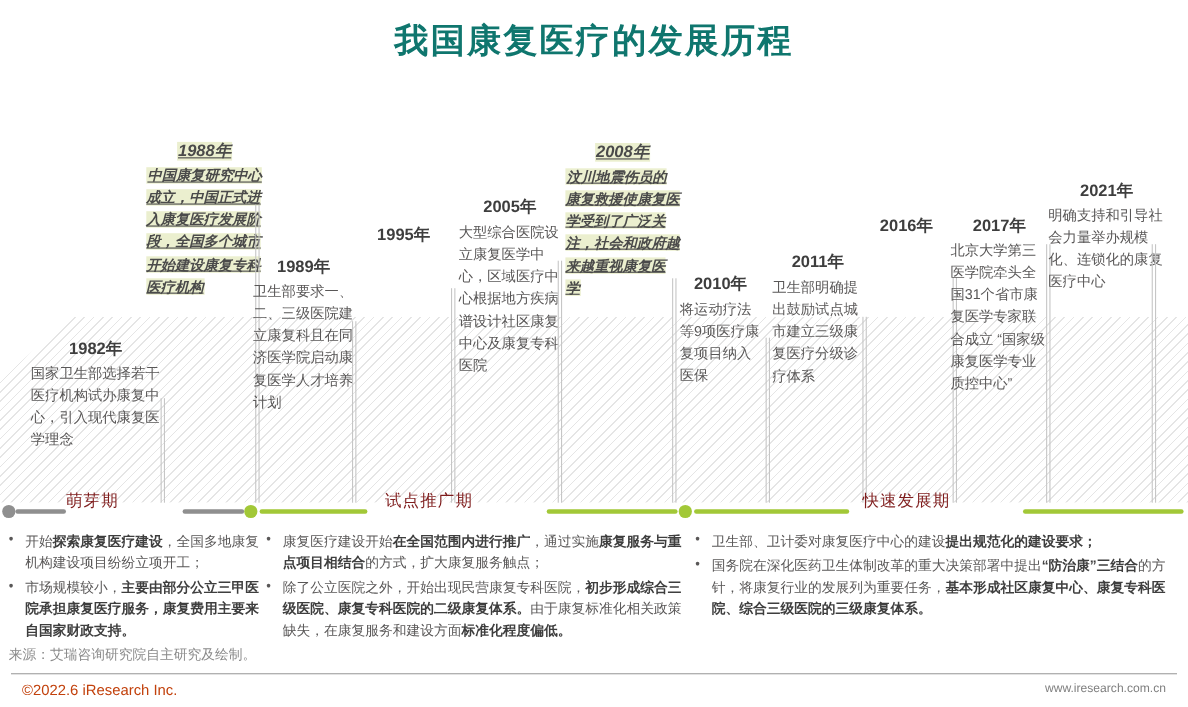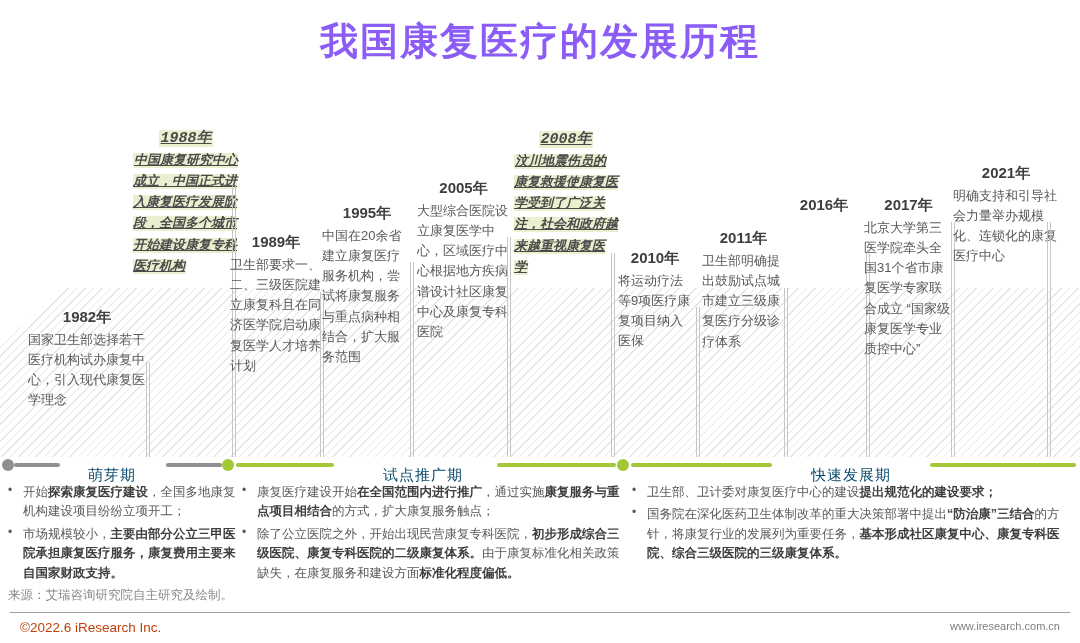--- a/index.html
+++ b/index.html
@@ -3,46 +3,46 @@
 <meta charset="utf-8">
 <style>
   html,body{margin:0;padding:0;background:#ffffff;}
   .stage{
     position:relative; width:1080px; height:643px; overflow:hidden;
     background:#ffffff;
     font-family:"Liberation Sans","DejaVu Sans",sans-serif;
   }
   .title{
     position:absolute; top:16px; left:0; width:100%; text-align:center;
-    font-size:38px; font-weight:bold; color:#8b5cf6; letter-spacing:2px;
+    font-size:31px; font-weight:bold; color:#0f766e; letter-spacing:2px;
   }
   
   .hatch{
     position:absolute; left:0; top:288px; width:1080px; height:169px;
     background:repeating-linear-gradient(135deg,#e5e5e5 0,#e5e5e5 1px,transparent 1px,transparent 6px);
     clip-path:polygon(0 34%,6% 0,100% 0,100% 100%,0 100%);
   }
   
   .evcol{position:absolute;}
   .evyear{font-weight:bold; font-size:15px; color:#3e3e3e; text-align:center; margin-bottom:3px;}
   .evbody{font-size:13px; line-height:1.55; color:#595757;}
   .hl .evyear span,.hl .evbody span{
     background:#ebefcf; font-style:italic; font-weight:bold;
-    text-decoration:underline; color:#4a4a4a; padding:0 1px;font-family:Liberation Mono, monospace;
+    text-decoration:underline; color:#4a4a4a; padding:0 1px;
   }
   .evline{
     position:absolute; width:4px; box-sizing:border-box;
     border-left:1px solid #c6c6c6; border-right:1px solid #c6c6c6;
   }
   
   .pdot{position:absolute; top:459px; width:12px; height:12px; border-radius:50%;}
   .pseg{position:absolute; top:463px; height:4px; border-radius:2px;}
   .graybg{background:#8f8f8f;}
   .greenbg{background:#a2c837;}
-  .plabel{position:absolute; top:466px; text-align:center; font-size:15px; color:#0c4a6e; letter-spacing:1px;}
+  .plabel{position:absolute; top:446px; font-size:15px; color:#7f1d1d; letter-spacing:1px;}
   
   .bullets{position:absolute;}
   .brow{display:flex; margin-bottom:3px;}
   .bmark{width:15px; flex:none; color:#595757; font-size:12px;}
   .btext{font-size:12.5px; line-height:1.55; color:#595757;}
   .btext .bb{font-weight:bold; color:#3e3e3e;}
   
   .source{position:absolute; left:8px; top:587px; font-size:12.5px; color:#8a8a8a;}
   .fline{position:absolute; left:10px; top:612px; width:1060px; border-top:1px solid #9e9e9e;}
   .fleft{position:absolute; left:20px; top:620px; font-size:13.5px; color:#c2410c;}
@@ -68,21 +68,20 @@
         <div class="evbody"><span>中国康复研究中心成立，中国正式进入康复医疗发展阶段，全国多个城市开始建设康复专科医疗机构</span></div>
       </div>
       <div class="evline" style="left: 232px; top: 186px; height: 271px;"></div>
       <div class="evcol" style="left: 230px; top: 233px; width: 92px; position: absolute;">
         <div class="evyear"><span>1989年</span></div>
         <div class="evbody"><span>卫生部要求一、二、三级医院建立康复科且在同济医学院启动康复医学人才培养计划</span></div>
       </div>
       <div class="evline" style="left: 320px; top: 292px; height: 165px;"></div>
       <div class="evcol" style="left: 322px; top: 204px; width: 90px; position: absolute;">
         <div class="evyear"><span>1995年</span></div>
-        <div class="evbody"><span>中国在20余省建立康复医疗服务机构，尝试将康复服务与重点病种相结合，扩大服务范围</span></div>
       </div>
       <div class="evline" style="left: 410px; top: 262px; height: 195px;"></div>
       <div class="evcol" style="left: 417px; top: 179px; width: 93px; position: absolute;">
         <div class="evyear"><span>2005年</span></div>
         <div class="evbody"><span>大型综合医院设立康复医学中心，区域医疗中心根据地方疾病谱设计社区康复中心及康复专科医院</span></div>
       </div>
       <div class="evline" style="left: 507px; top: 237px; height: 220px;"></div>
       <div class="evcol hl" style="left: 514px; top: 129px; width: 104px; position: absolute;">
         <div class="evyear"><span>2008年</span></div>
         <div class="evbody"><span>汶川地震伤员的康复救援使康复医学受到了广泛关注，社会和政府越来越重视康复医学</span></div>

